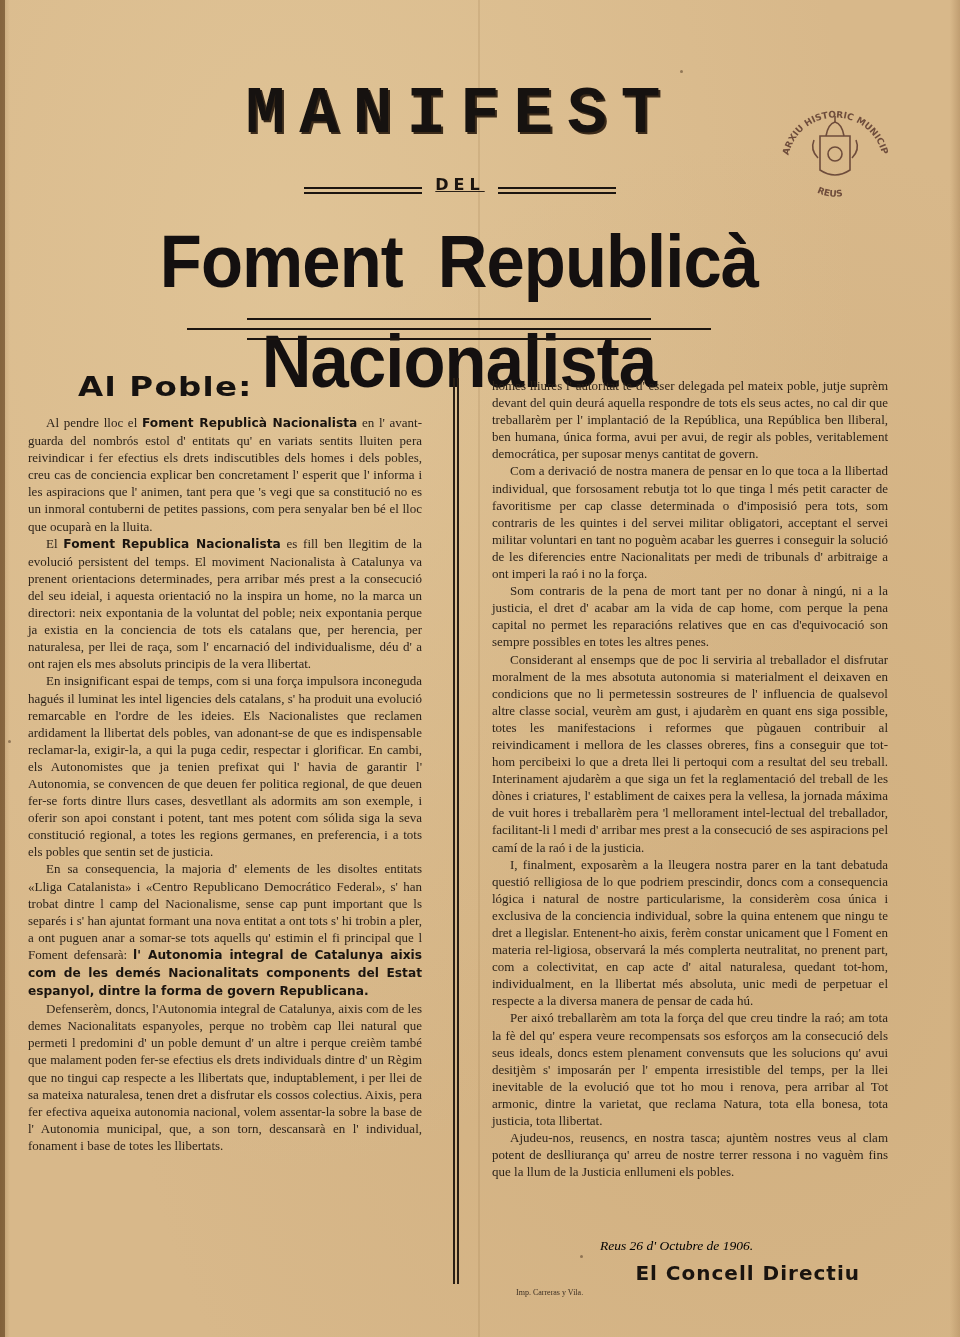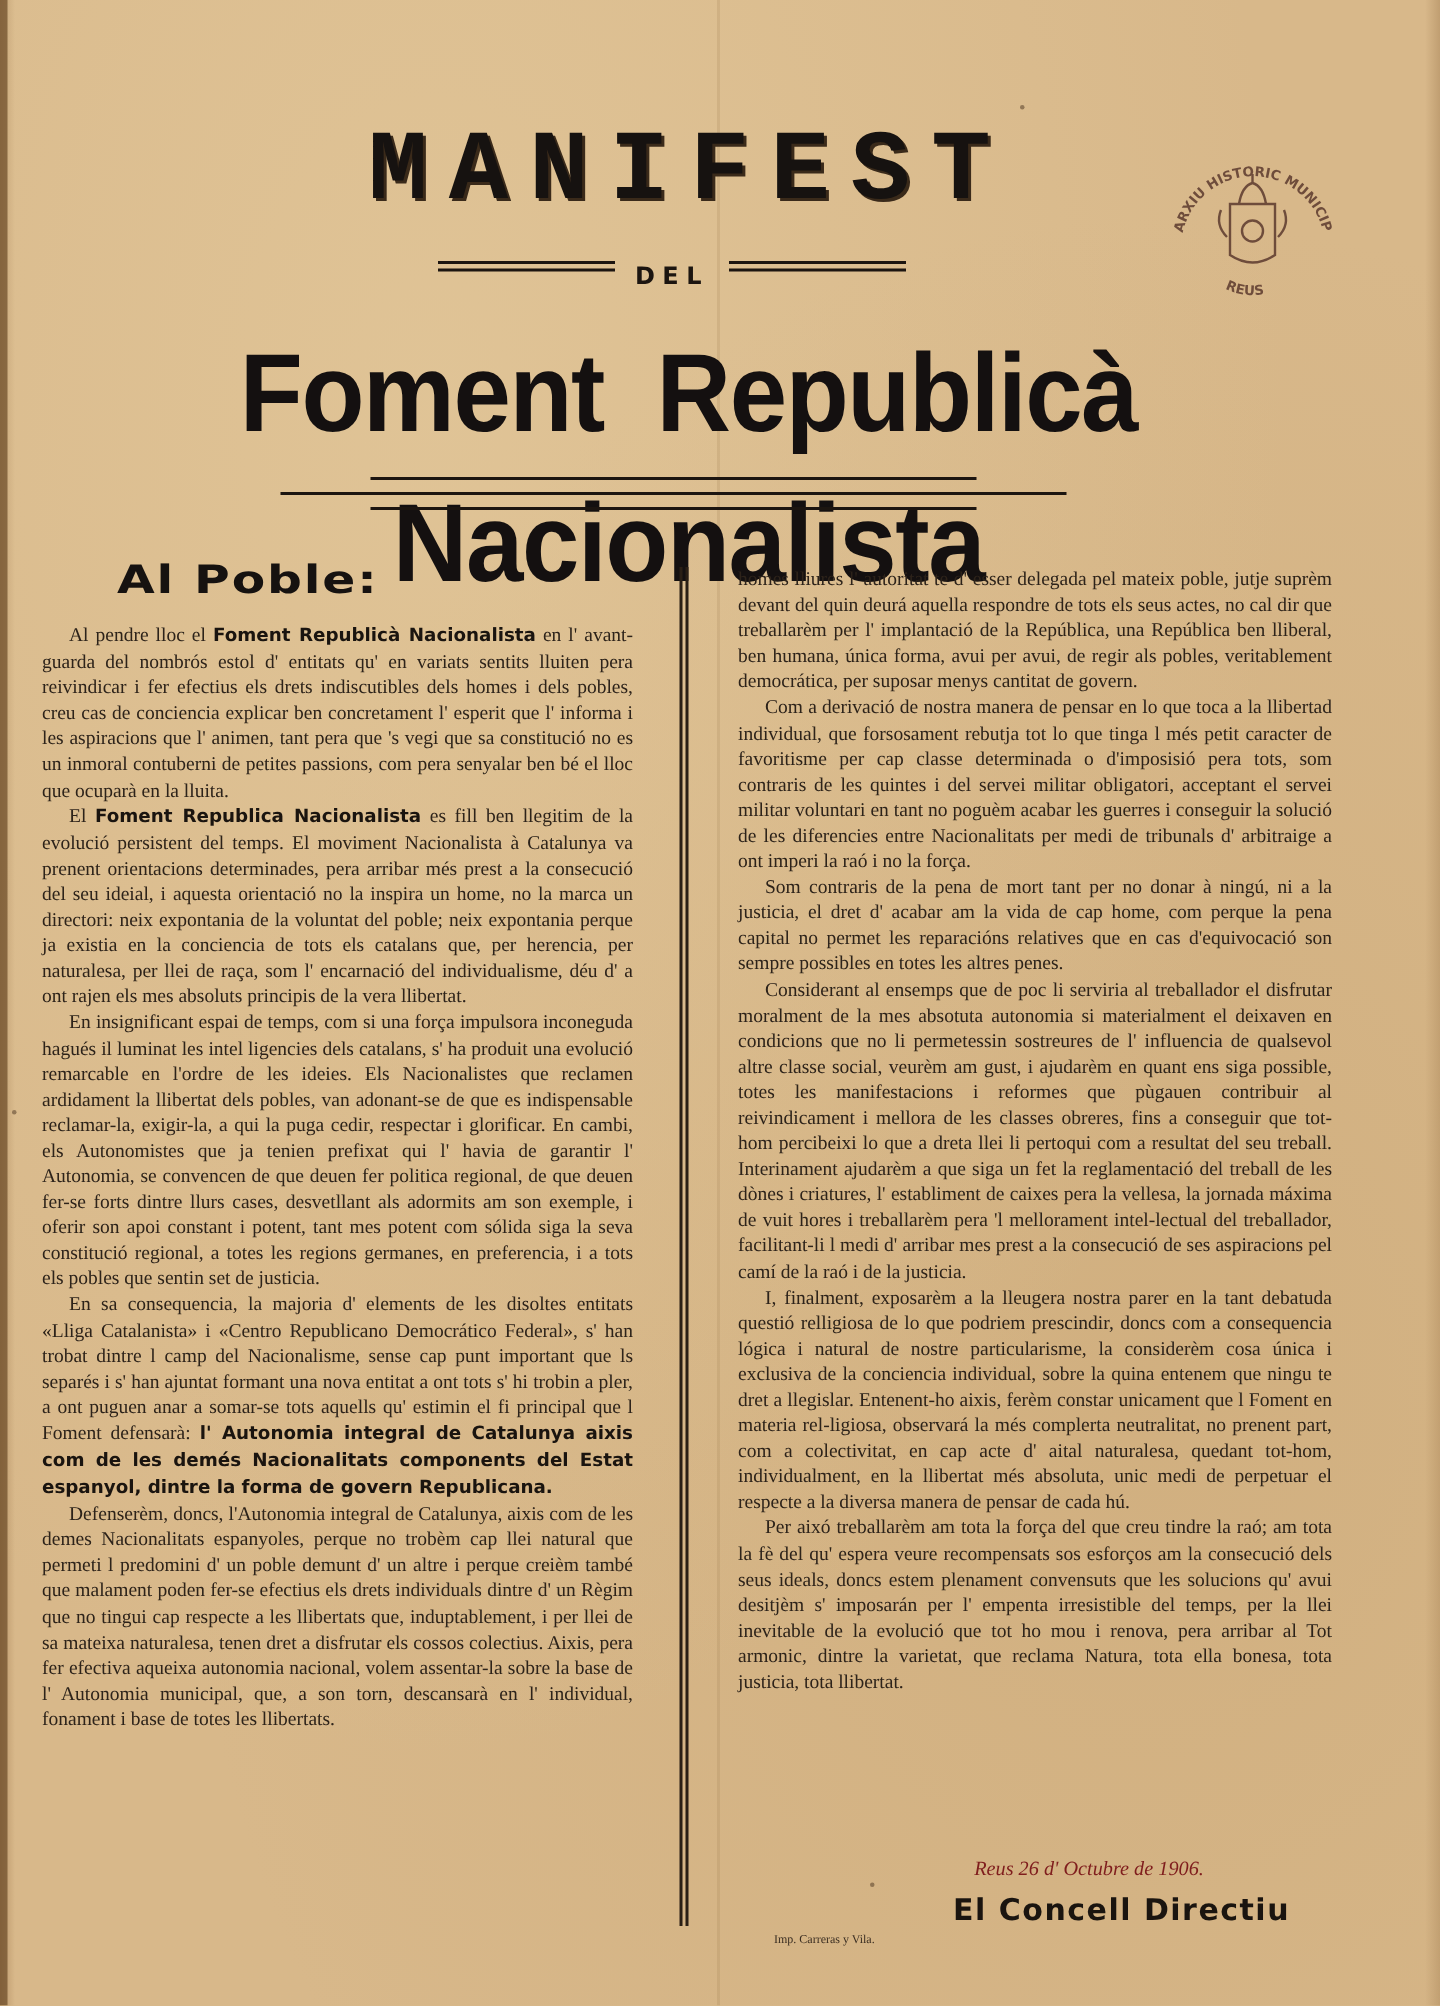--- a/index.html
+++ b/index.html
@@ -16,21 +16,21 @@
   }
   .fold { position: absolute; left: 478px; top: 0; width: 2px; height: 1337px; background: rgba(150,115,70,0.18); }
   .left-edge { position: absolute; left: 0; top: 0; width: 5px; height: 1337px; background: #6b4a26; opacity: .7; }
 
   .title-manifest {
     position: absolute; left: 180px; top: 80px; width: 560px; height: 70px;
     text-align: center; font-family: Liberation Mono, monospace; font-weight: bold;
     font-size: 66px; letter-spacing: 14px; color: #161210; line-height: 70px;
     text-shadow: 2px 2px 0 #3a2a1a;
   }
-  .del-row { position: absolute; left: 292px; top: 174px; width: 312px; height: 20px; display: flex; align-items: flex-start; justify-content: space-between; }
+  .del-row { position: absolute; left: 304px; top: 174px; width: 312px; height: 20px; display: flex; align-items: flex-end; justify-content: space-between; text-decoration: underline; }
   .dbl-rule { width: 118px; height: 7px; border-top: 2px solid #1c1510; border-bottom: 2px solid #1c1510; box-sizing: border-box; }
   .del-text { font-family: "DejaVu Sans", sans-serif; font-weight: bold; font-size: 16px; letter-spacing: 5px; color: #1c1510; }
 
   .title-main {
     position: absolute; left: 28px; top: 212px; width: 862px; height: 100px;
     font-family: "Liberation Sans", sans-serif; font-weight: bold; font-size: 74px;
     line-height: 100px; color: #141010; text-align: center; letter-spacing: -1px;
     transform: scaleX(0.93); transform-origin: center;
     word-spacing: 18px;
   }
@@ -43,21 +43,21 @@
   .col { position: absolute; font-family: "Liberation Serif", serif; font-size: 13px; line-height: 17.1px; color: #2d231a; text-align: justify; }
   .col p { margin: 0; text-indent: 18px; }
   .col p.noindent { text-indent: 0; }
   .col b { font-family: "DejaVu Sans", sans-serif; font-weight: bold; font-size: 12.2px; color: #1a140f; }
   .left-col { left: 28px; top: 414px; width: 394px; }
   .right-col { left: 492px; top: 377px; width: 396px; }
   .al-poble { position: absolute; left: 78px; top: 372px; font-family: "DejaVu Sans", sans-serif; font-weight: bold; font-size: 26px; letter-spacing: 1px; color: #161210; transform: scaleX(1.25); transform-origin: left; }
 
   .divider { position: absolute; left: 453px; top: 378px; width: 6px; height: 906px; border-left: 2px solid #2a1f15; border-right: 2px solid #2a1f15; box-sizing: border-box; }
 
-  .date-line { position: absolute; left: 600px; top: 1238px; width: 252px; text-align: center; font-family: "Liberation Serif", serif; font-style: italic; font-size: 13.5px; color: #7f1d1d; }
+  .date-line { position: absolute; left: 600px; top: 1238px; width: 252px; text-align: left; font-family: "Liberation Serif", serif; font-style: italic; font-size: 13.5px; color: #000000; }
   .signature { position: absolute; left: 620px; top: 1261px; width: 240px; text-align: right; font-family: "DejaVu Sans", sans-serif; font-weight: bold; font-size: 20px; letter-spacing: 1px; color: #1a140f; }
   .printer { position: absolute; left: 497px; top: 1288px; font-family: "Liberation Serif", serif; font-size: 8px; color: #3b2e22; margin-left: 19px; }
   .flaw { position: absolute; width: 3px; height: 3px; border-radius: 50%; background: #4a3420; opacity: .5; }
 </style>
 </head>
 <body>
 
 <div class="left-edge"></div>
 <div class="fold"></div>
 
@@ -108,20 +108,21 @@
 
 <div class="divider"></div>
 
 <div class="col right-col">
   <p class="noindent">homes lliures l' autoritat te d' esser delegada pel mateix poble, jutje suprèm devant del quin deurá aquella respondre de tots els seus actes, no cal dir que treballarèm per l' implantació de la República, una República ben lliberal, ben humana, única forma, avui per avui, de regir als pobles, veritablement democrática, per suposar menys cantitat de govern.</p>
   <p>Com a derivació de nostra manera de pensar en lo que toca a la llibertad individual, que forsosament rebutja tot lo que tinga l més petit caracter de favoritisme per cap classe determinada o d'imposisió pera tots, som contraris de les quintes i del servei militar obligatori, acceptant el servei militar voluntari en tant no poguèm acabar les guerres i conseguir la solució de les diferencies entre Nacionalitats per medi de tribunals d' arbitraige a ont imperi la raó i no la força.</p>
   <p>Som contraris de la pena de mort tant per no donar à ningú, ni a la justicia, el dret d' acabar am la vida de cap home, com perque la pena capital no permet les reparacións relatives que en cas d'equivocació son sempre possibles en totes les altres penes.</p>
   <p>Considerant al ensemps que de poc li serviria al treballador el disfrutar moralment de la mes absotuta autonomia si materialment el deixaven en condicions que no li permetessin sostreures de l' influencia de qualsevol altre classe social, veurèm am gust, i ajudarèm en quant ens siga possible, totes les manifestacions i reformes que pùgauen contribuir al reivindicament i mellora de les classes obreres, fins a conseguir que tot-hom percibeixi lo que a dreta llei li pertoqui com a resultat del seu treball. Interinament ajudarèm a que siga un fet la reglamentació del treball de les dònes i criatures, l' establiment de caixes pera la vellesa, la jornada máxima de vuit hores i treballarèm pera 'l mellorament intel-lectual del treballador, facilitant-li l medi d' arribar mes prest a la consecució de ses aspiracions pel camí de la raó i de la justicia.</p>
   <p>I, finalment, exposarèm a la lleugera nostra parer en la tant debatuda questió relligiosa de lo que podriem prescindir, doncs com a consequencia lógica i natural de nostre particularisme, la considerèm cosa única i exclusiva de la conciencia individual, sobre la quina entenem que ningu te dret a llegislar. Entenent-ho aixis, ferèm constar unicament que l Foment en materia rel-ligiosa, observará la més complerta neutralitat, no prenent part, com a colectivitat, en cap acte d' aital naturalesa, quedant tot-hom, individualment, en la llibertat més absoluta, unic medi de perpetuar el respecte a la diversa manera de pensar de cada hú.</p>
   <p>Per aixó treballarèm am tota la força del que creu tindre la raó; am tota la fè del qu' espera veure recompensats sos esforços am la consecució dels seus ideals, doncs estem plenament convensuts que les solucions qu' avui desitjèm s' imposarán per l' empenta irresistible del temps, per la llei inevitable de la evolució que tot ho mou i renova, pera arribar al Tot armonic, dintre la varietat, que reclama Natura, tota ella bonesa, tota justicia, tota llibertat.</p>
+  <p>Ajudeu-nos, reusencs, en nostra tasca; ajuntèm nostres veus al clam potent de deslliurança qu' arreu de nostre terrer ressona i no vaguèm fins que la llum de la Justicia enllumeni els pobles.</p>
 </div>
 
 <div class="date-line">Reus 26 d' Octubre de 1906.</div>
 <div class="signature">El Concell Directiu</div>
 <div class="printer">Imp. Carreras y Vila.</div>
 
 <div class="flaw" style="left:8px; top:740px;"></div>
 <div class="flaw" style="left:680px; top:70px;"></div>
 <div class="flaw" style="left:580px; top:1255px;"></div>
 

